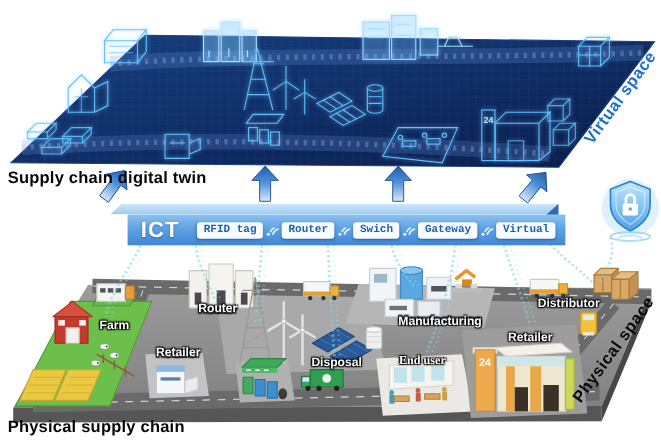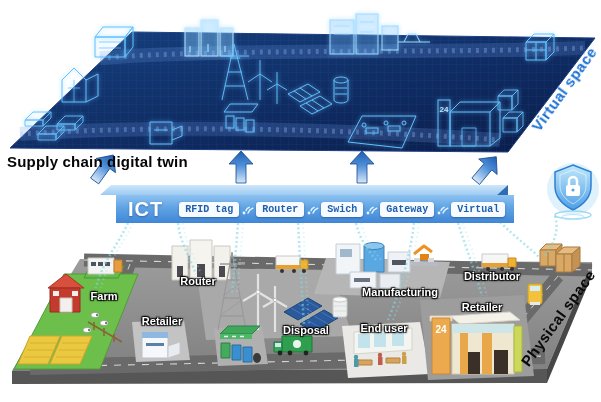--- a/index.html
+++ b/index.html
@@ -428,25 +428,26 @@
     </svg>
     <span class="device-chip">Gateway</span>
     <svg class="wifi" viewBox="0 0 13 13">
       <circle cx="3" cy="10" r="1.4" fill="#eaf6ff"></circle>
       <path d="M5,7.5 a5,5 0 0 1 3.2,-3.2 M7,10 a8,8 0 0 1 4.8,-4.8" stroke="#eaf6ff" stroke-width="1.4" fill="none" stroke-linecap="round"></path>
     </svg>
     <span class="device-chip">Virtual</span>
   </div>
 
   <div class="caption" style="left:7px; top:153px;">Supply chain digital twin</div>
+  <div class="caption" style="left:7px; top:380px;">Physical supply chain</div>
 
   <div class="side-label virtual" style="left:564px; top:89px;">Virtual space</div>
   <div class="side-label physical" style="left:558px; top:318px;">Physical space</div>
 
   <div class="scene-label" style="left:104px; top:296px;">Farm</div>
   <div class="scene-label" style="left:198px; top:281px;">Router</div>
   <div class="scene-label" style="left:162px; top:321px;">Retailer</div>
   <div class="scene-label" style="left:306px; top:330px;">Disposal</div>
   <div class="scene-label" style="left:400px; top:292px;">Manufacturing</div>
-  <div class="scene-label" style="left:384px; top:328px;">End user</div>
-  <div class="scene-label" style="left:492px; top:276px;">Distributor</div>
+  <div class="scene-label" style="left:384px; top:328px;font-family:Liberation Serif, serif;">End user</div>
+  <div class="scene-label" style="left:517px; top:276px;">Distributor</div>
   <div class="scene-label" style="left:482px; top:307px;">Retailer</div>
 </div>
 
 </body></html>

